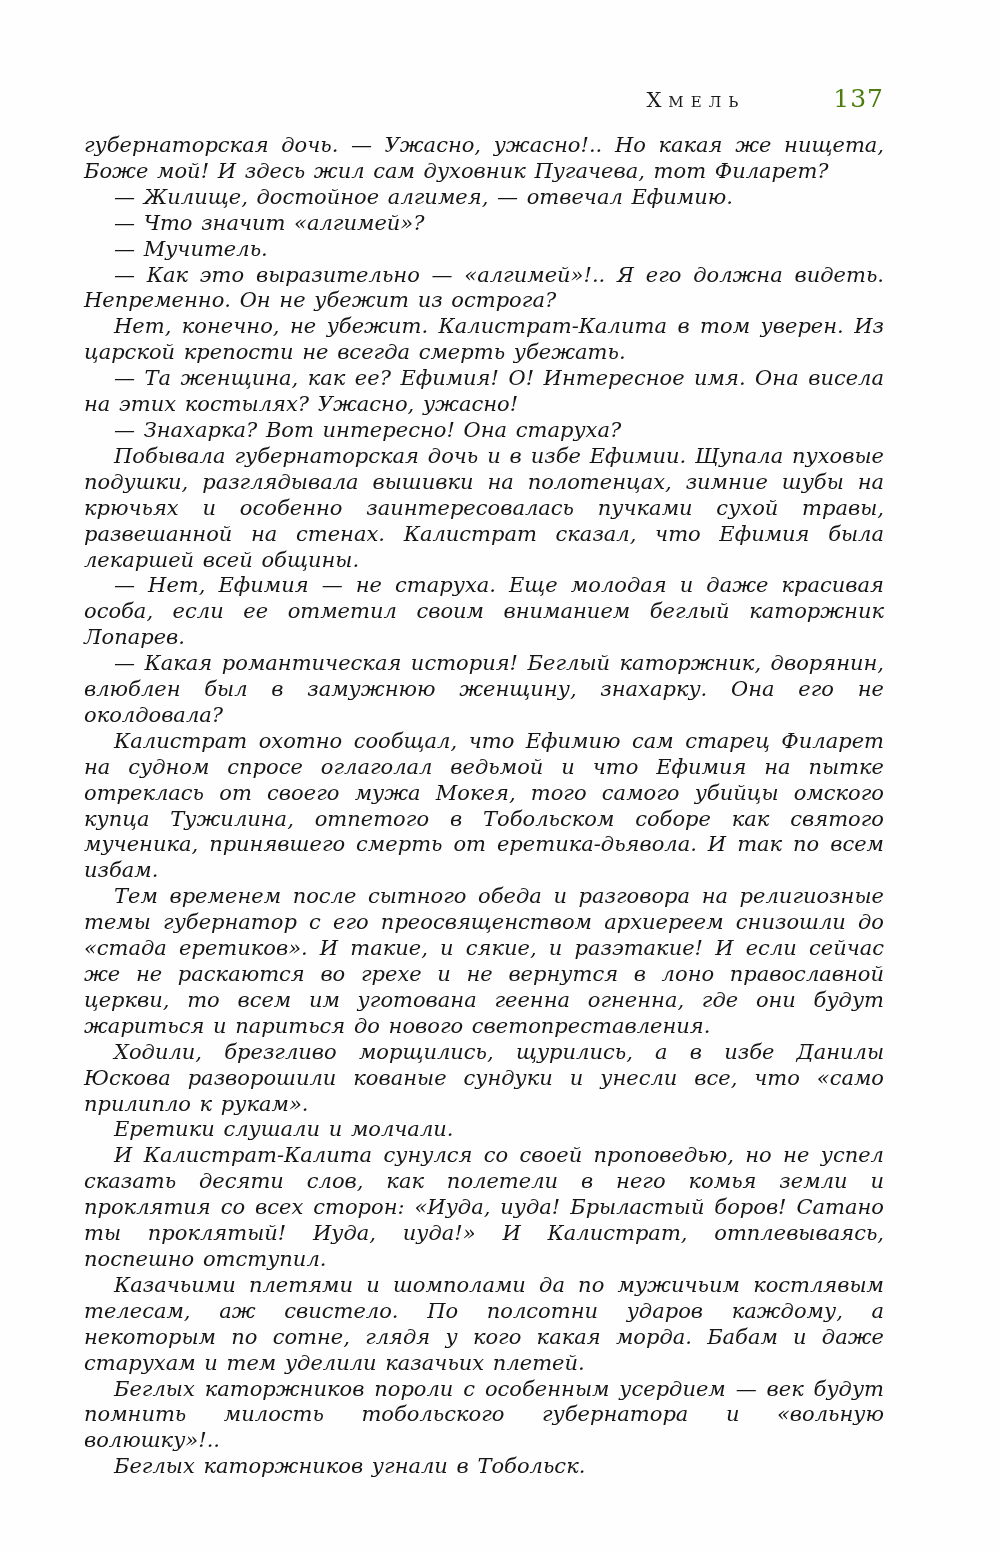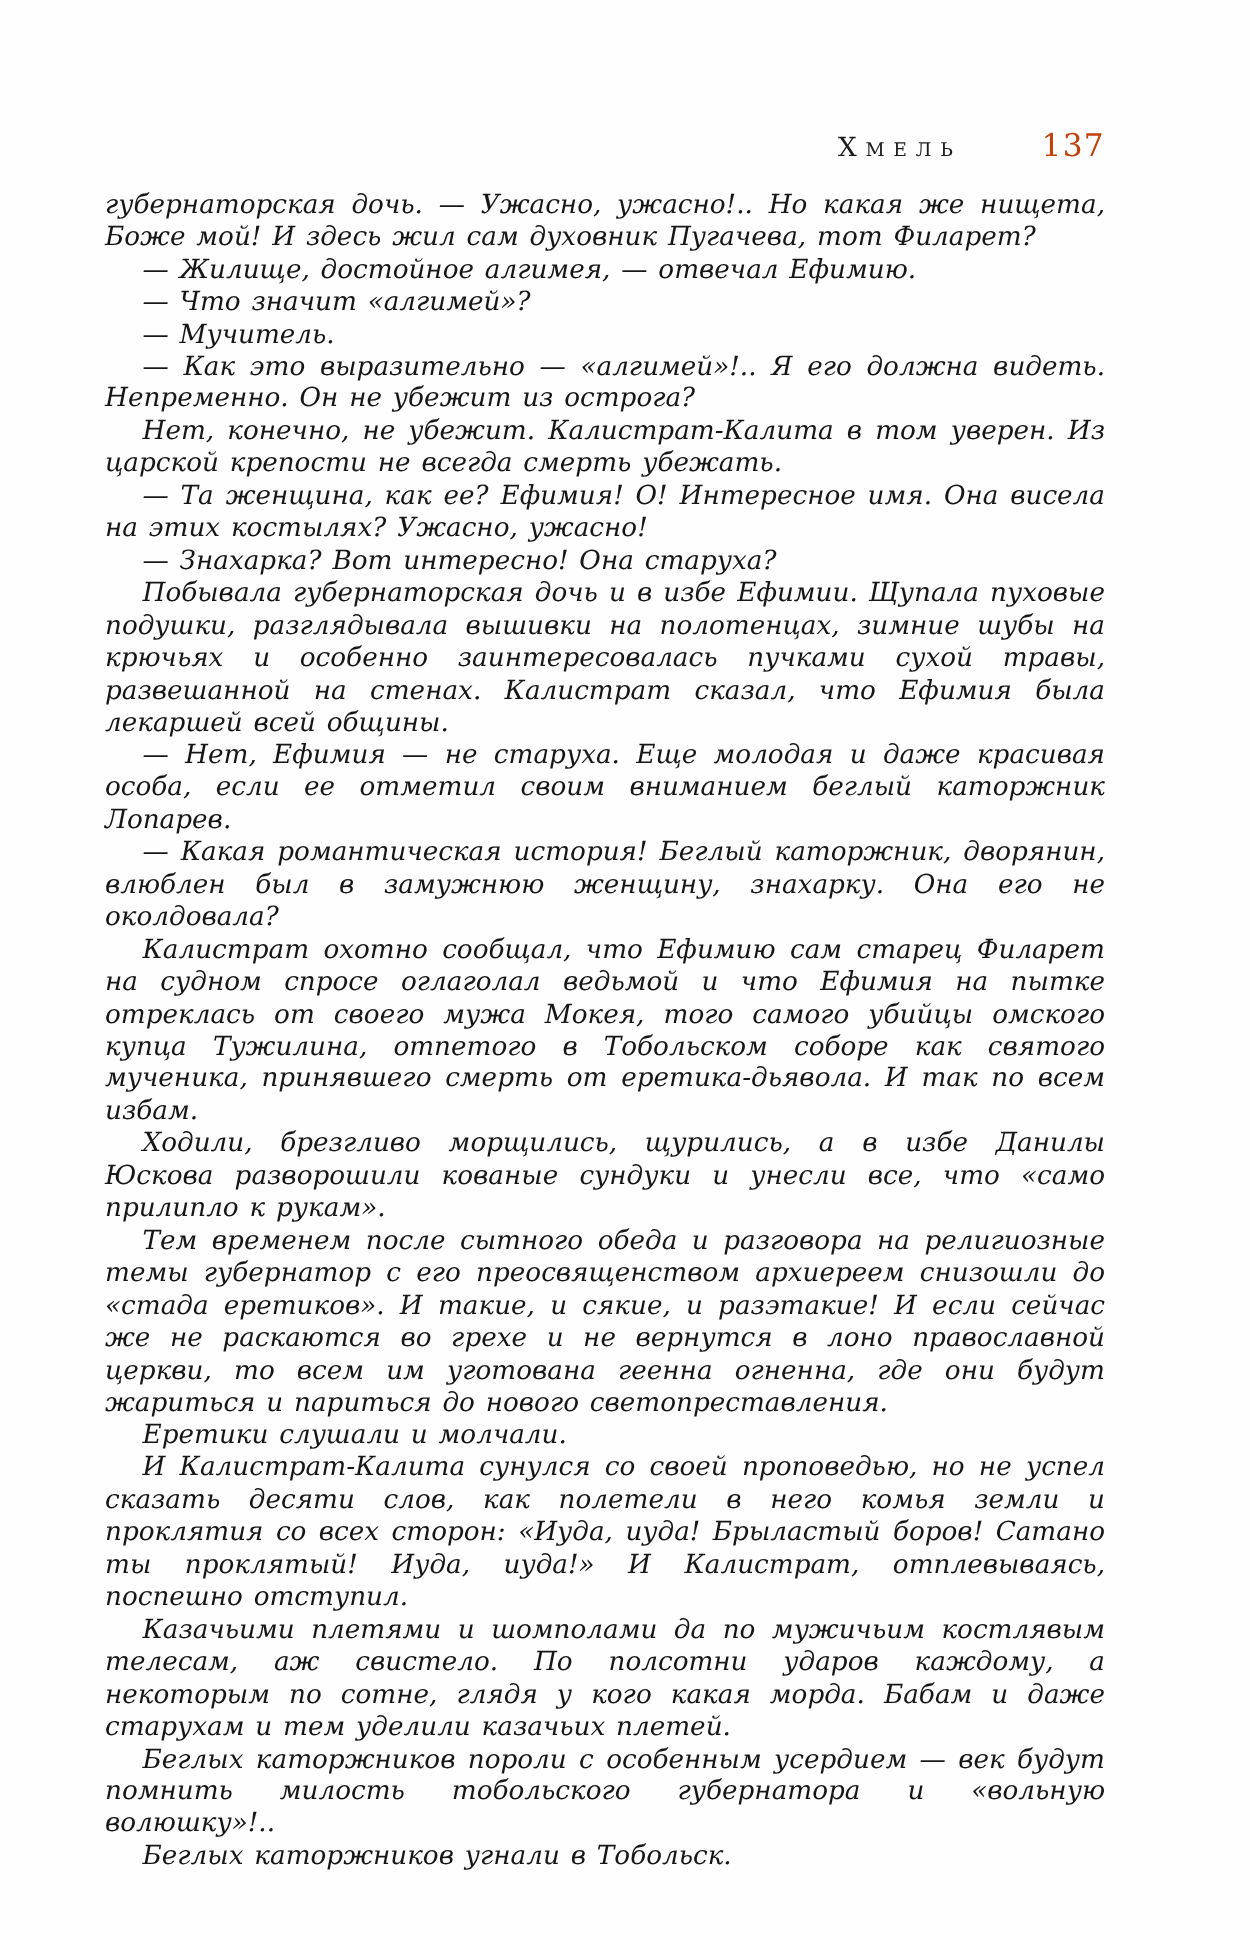--- a/index.html
+++ b/index.html
@@ -17,33 +17,33 @@
     box-sizing: border-box;
     padding: 84px 116px 0 84px;
     overflow: hidden;
   }
   .header {
     display: flex;
     justify-content: flex-end;
     align-items: baseline;
     width: 100%;
     margin-bottom: 20px;
+    gap: 24px;
   }
   .running-title {
     font-variant: small-caps;
     font-size: 21px;
     letter-spacing: 7px;
     margin-right: 64px;
     color: #1b1b1b;
   }
   .page-number {
     font-size: 25px;
     letter-spacing: 1px;
-    color: #c2410c;
-    margin-top: 18px;
+    color: #4d7c0f;
   }
   .text-block {
     width: 800px;
   }
   .text-block p {
     margin: 0;
     font-size: 21px;
     line-height: 25.9px;
     text-align: justify;
     text-indent: 30px;
@@ -69,21 +69,21 @@
       <p>— Что значит «алгимей»?</p>
       <p>— Мучитель.</p>
       <p>— Как это выразительно — «алгимей»!.. Я его должна видеть. Непременно. Он не убежит из острога?</p>
       <p>Нет, конечно, не убежит. Калистрат-Калита в том уверен. Из царской крепости не всегда смерть убежать.</p>
       <p>— Та женщина, как ее? Ефимия! О! Интересное имя. Она висела на этих костылях? Ужасно, ужасно!</p>
       <p>— Знахарка? Вот интересно! Она старуха?</p>
       <p>Побывала губернаторская дочь и в избе Ефимии. Щупала пуховые подушки, разглядывала вышивки на полотенцах, зимние шубы на крючьях и особенно заинтересовалась пучками сухой травы, развешанной на стенах. Калистрат сказал, что Ефимия была лекаршей всей общины.</p>
       <p>— Нет, Ефимия — не старуха. Еще молодая и даже красивая особа, если ее отметил своим вниманием беглый каторжник Лопарев.</p>
       <p>— Какая романтическая история! Беглый каторжник, дворянин, влюблен был в замужнюю женщину, знахарку. Она его не околдовала?</p>
       <p>Калистрат охотно сообщал, что Ефимию сам старец Филарет на судном спросе оглаголал ведьмой и что Ефимия на пытке отреклась от своего мужа Мокея, того самого убийцы омского купца Тужилина, отпетого в Тобольском соборе как святого мученика, принявшего смерть от еретика-дьявола. И так по всем избам.</p>
+      <p>Тем временем после сытного обеда и разговора на религиозные темы губернатор с его преосвященством архиереем снизошли до «стада еретиков». И такие, и сякие, и разэтакие! И если сейчас же не раскаются во грехе и не вернутся в лоно православной церкви, то всем им уготована геенна огненна, где они будут жариться и париться до нового светопреставления.</p>
       <p>Ходили, брезгливо морщились, щурились, а в избе Данилы Юскова разворошили кованые сундуки и унесли все, что «само прилипло к рукам».</p>
-      <p>Тем временем после сытного обеда и разговора на религиозные темы губернатор с его преосвященством архиереем снизошли до «стада еретиков». И такие, и сякие, и разэтакие! И если сейчас же не раскаются во грехе и не вернутся в лоно православной церкви, то всем им уготована геенна огненна, где они будут жариться и париться до нового светопреставления.</p>
       <p>Еретики слушали и молчали.</p>
       <p>И Калистрат-Калита сунулся со своей проповедью, но не успел сказать десяти слов, как полетели в него комья земли и проклятия со всех сторон: «Иуда, иуда! Брыластый боров! Сатано ты проклятый! Иуда, иуда!» И Калистрат, отплевываясь, поспешно отступил.</p>
       <p>Казачьими плетями и шомполами да по мужичьим костлявым телесам, аж свистело. По полсотни ударов каждому, а некоторым по сотне, глядя у кого какая морда. Бабам и даже старухам и тем уделили казачьих плетей.</p>
       <p>Беглых каторжников пороли с особенным усердием — век будут помнить милость тобольского губернатора и «вольную волюшку»!..</p>
       <p>Беглых каторжников угнали в Тобольск.</p>
     </div>
 </div>
 
 </body></html>

